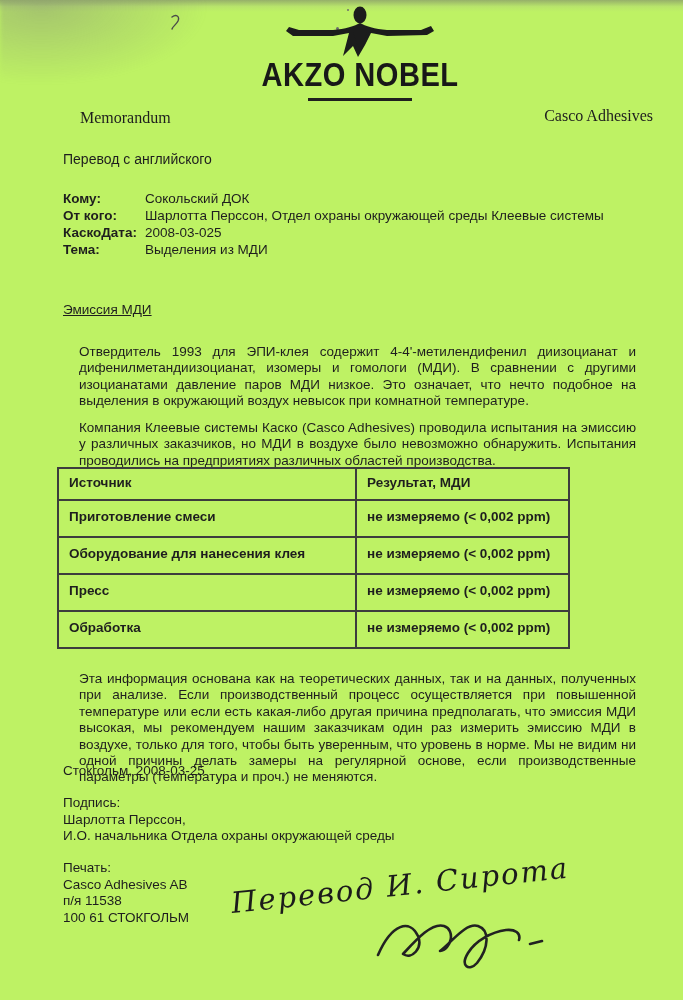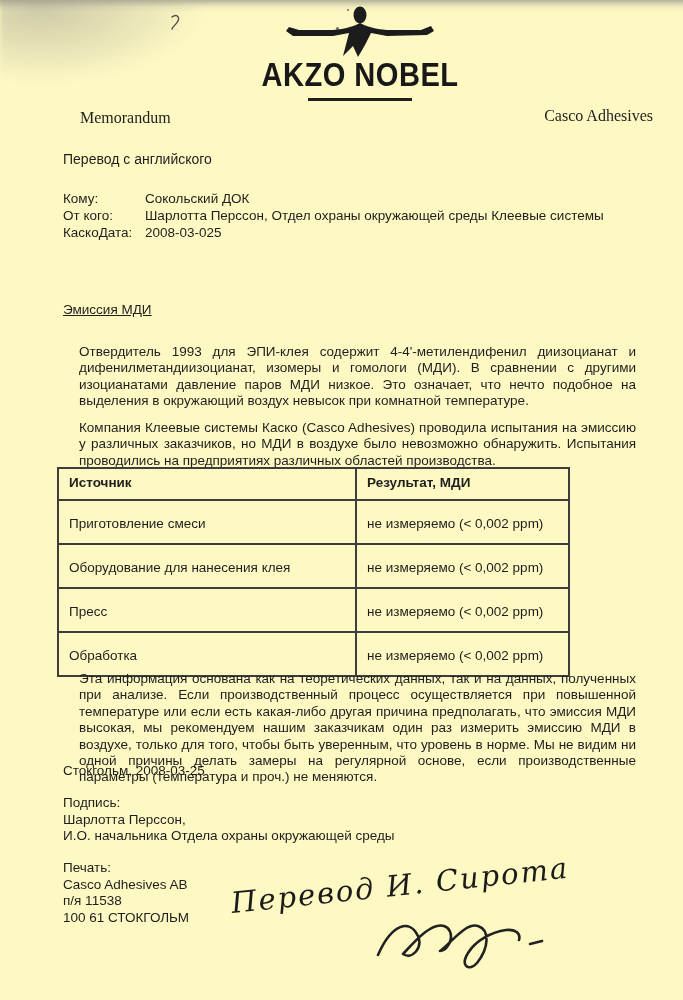--- a/index.html
+++ b/index.html
@@ -1,18 +1,18 @@
 <!DOCTYPE html>
 <html><head>
 <meta charset="utf-8">
 <style>
   html,body { margin:0; padding:0; background:#e8e8e8; }
   .page {
     position:relative; width:683px; height:1000px; margin:0 auto;
-    background:#fef9c3; color:#1e1e1e; overflow:hidden;
+    background:#bef264; color:#1e1e1e; overflow:hidden;
     font-family:"Liberation Sans", sans-serif;
   }
   
   .noise-top {
     position:absolute; top:0; left:0; width:683px; height:12px;
     background:linear-gradient(180deg, rgba(110,110,110,0.50), rgba(150,150,150,0.15) 55%, rgba(0,0,0,0));
   }
   .smudge {
     position:absolute; top:0; left:0; width:230px; height:95px;
     background:radial-gradient(ellipse at 18% 8%, rgba(125,125,125,0.38), rgba(0,0,0,0) 62%);
@@ -28,32 +28,32 @@
     transform:scale(0.97,1.12); transform-origin:center top; margin-top:-2px;
   }
   .logo-rule { width:104px; height:3px; background:#1f1f1f; margin:8px auto 0; }
   
   .memo-label { position:absolute; left:80px; top:109px; font-family:"Liberation Serif", serif; font-size:16px; }
   .company    { position:absolute; right:30px; top:107px; font-family:"Liberation Serif", serif; font-size:16px; }
   .translation-note { position:absolute; left:63px; top:151px; font-size:14px; }
   
   .fields { position:absolute; left:63px; top:191px; font-size:13.5px; line-height:16.9px; width:580px; }
   .field-row { display:flex; }
-  .field-label { width:82px; flex:0 0 82px; }
+  .field-label { width:82px; flex:0 0 82px;font-weight:bold; }
   
   .section-title { position:absolute; left:63px; top:302px; font-size:13.5px; text-decoration:underline; }
   .para { position:absolute; left:63px; width:557px; margin:16px; font-size:13.5px; line-height:16.4px; text-align:justify; }
   .p1 { top:328px; }
   .p2 { top:404px; }
   .p3 { top:655px; }
   
   .mdi-table { position:absolute; left:57px; top:467px; width:513px; border-collapse:collapse; font-size:13.5px; }
   .mdi-table th, .mdi-table td { border:2px solid #3d3d3d; text-align:left; vertical-align:top; }
   .mdi-table th { font-weight:bold; padding:6px 10px 9px; }
-  .mdi-table td { font-weight:normal; padding:15px 10px 12px; }
+  .mdi-table td { font-weight:bold; padding:8px 10px 12px; }
   .col-source { width:276px; }
   
   .dateline   { position:absolute; left:63px; top:763px; font-size:13.5px; }
   .sig-block  { position:absolute; left:63px; top:795px; font-size:13.5px; line-height:16.6px; }
   .stamp-block{ position:absolute; left:63px; top:860px; font-size:13.5px; line-height:16.6px; }
   
   .handwriting {
     position:absolute; left:233px; top:886px; white-space:nowrap;
     font-family:"DejaVu Serif", serif; font-style:italic;
     font-size:29px; letter-spacing:2px; color:#1b1b1b;
@@ -95,20 +95,24 @@
       <span class="field-label">Кому:</span>
       <span class="field-value">Сокольский ДОК</span>
     </div>
     <div class="field-row">
       <span class="field-label">От кого:</span>
       <span class="field-value">Шарлотта Перссон, Отдел охраны окружающей среды Клеевые системы</span>
     </div>
     <div class="field-row">
       <span class="field-label">КаскоДата:</span>
       <span class="field-value">2008-03-025</span>
+    </div>
+    <div class="field-row">
+      <span class="field-label">Тема:</span>
+      <span class="field-value">Выделения из МДИ</span>
     </div>
   </div>
 
   <div class="section-title">Эмиссия МДИ</div>
   <p class="para p1">Отвердитель 1993 для ЭПИ-клея содержит 4-4'-метилендифенил диизоцианат и дифенилметандиизоцианат, изомеры и гомологи (МДИ). В сравнении с другими изоцианатами давление паров МДИ низкое. Это означает, что нечто подобное на выделения в окружающий воздух невысок при комнатной температуре.</p>
   <p class="para p2">Компания  Клеевые системы Каско (Casco Adhesives) проводила испытания на эмиссию у различных  заказчиков, но МДИ в воздухе было невозможно обнаружить. Испытания проводились  на предприятиях различных областей производства.</p>
 
   <table class="mdi-table">
     <thead>
       <tr>

